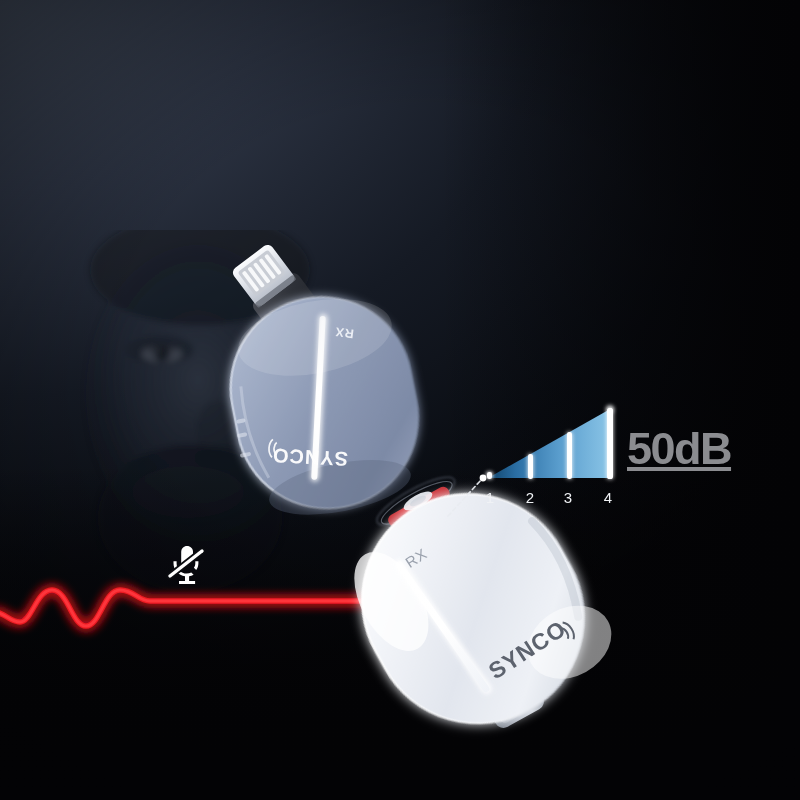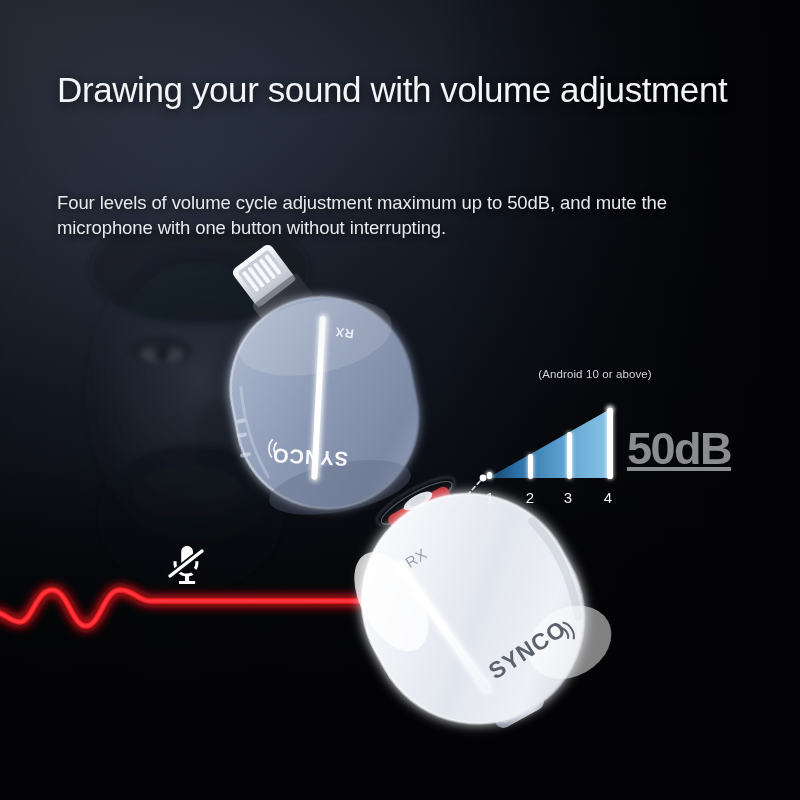--- a/index.html
+++ b/index.html
@@ -108,22 +108,20 @@
 
         <ellipse cx="130" cy="40" rx="110" ry="56" fill="#0c0f16" opacity=".7"></ellipse>
       </g>
     </svg>
   </div>
 
   <div class="bg-layer" id="bg-vig"></div>
   <div class="bg-layer" id="bg-dark-bottom"></div>
   <div class="bg-layer" id="bg-dark-right"></div>
 
-  <div id="heading">Drawing your sound with volume adjustment</div>
-  <div id="subheading">Four levels of volume cycle adjustment maximum up to 50dB, and mute the microphone with one button without interrupting.</div>
 
   <div class="device" id="device-gray">
     <svg viewBox="0 0 250 270">
       <defs>
         <linearGradient id="grayBody" x1="0%" y1="0%" x2="100%" y2="100%">
           <stop offset="0%" stop-color="#b9c3d6"></stop>
           <stop offset="18%" stop-color="#a4b0c8"></stop>
           <stop offset="48%" stop-color="#8c99b4"></stop>
           <stop offset="78%" stop-color="#7d8aa6"></stop>
           <stop offset="100%" stop-color="#9aa6bf"></stop>
@@ -345,21 +343,20 @@
     </svg>
   </div>
 
   <div id="leader-line">
     <svg viewBox="0 0 70 55">
       <line x1="18" y1="48" x2="52" y2="11" stroke="#e9ecf1" stroke-width="1.7" stroke-dasharray="4 3.2" stroke-linecap="round" opacity=".92"></line>
       <circle cx="53" cy="10" r="3.4" fill="#ffffff"></circle>
     </svg>
   </div>
 
-  <div id="android-note">(Android 10 or above)</div>
 
   <div id="volume-graphic">
     <svg viewBox="0 0 175 115">
       <defs>
         <linearGradient id="wedgeG" x1="0%" y1="0%" x2="100%" y2="0%">
           <stop offset="0%" stop-color="#10456d"></stop>
           <stop offset="22%" stop-color="#2c73ab"></stop>
           <stop offset="58%" stop-color="#5fa6d8"></stop>
           <stop offset="100%" stop-color="#93d0f3"></stop>
         </linearGradient>

